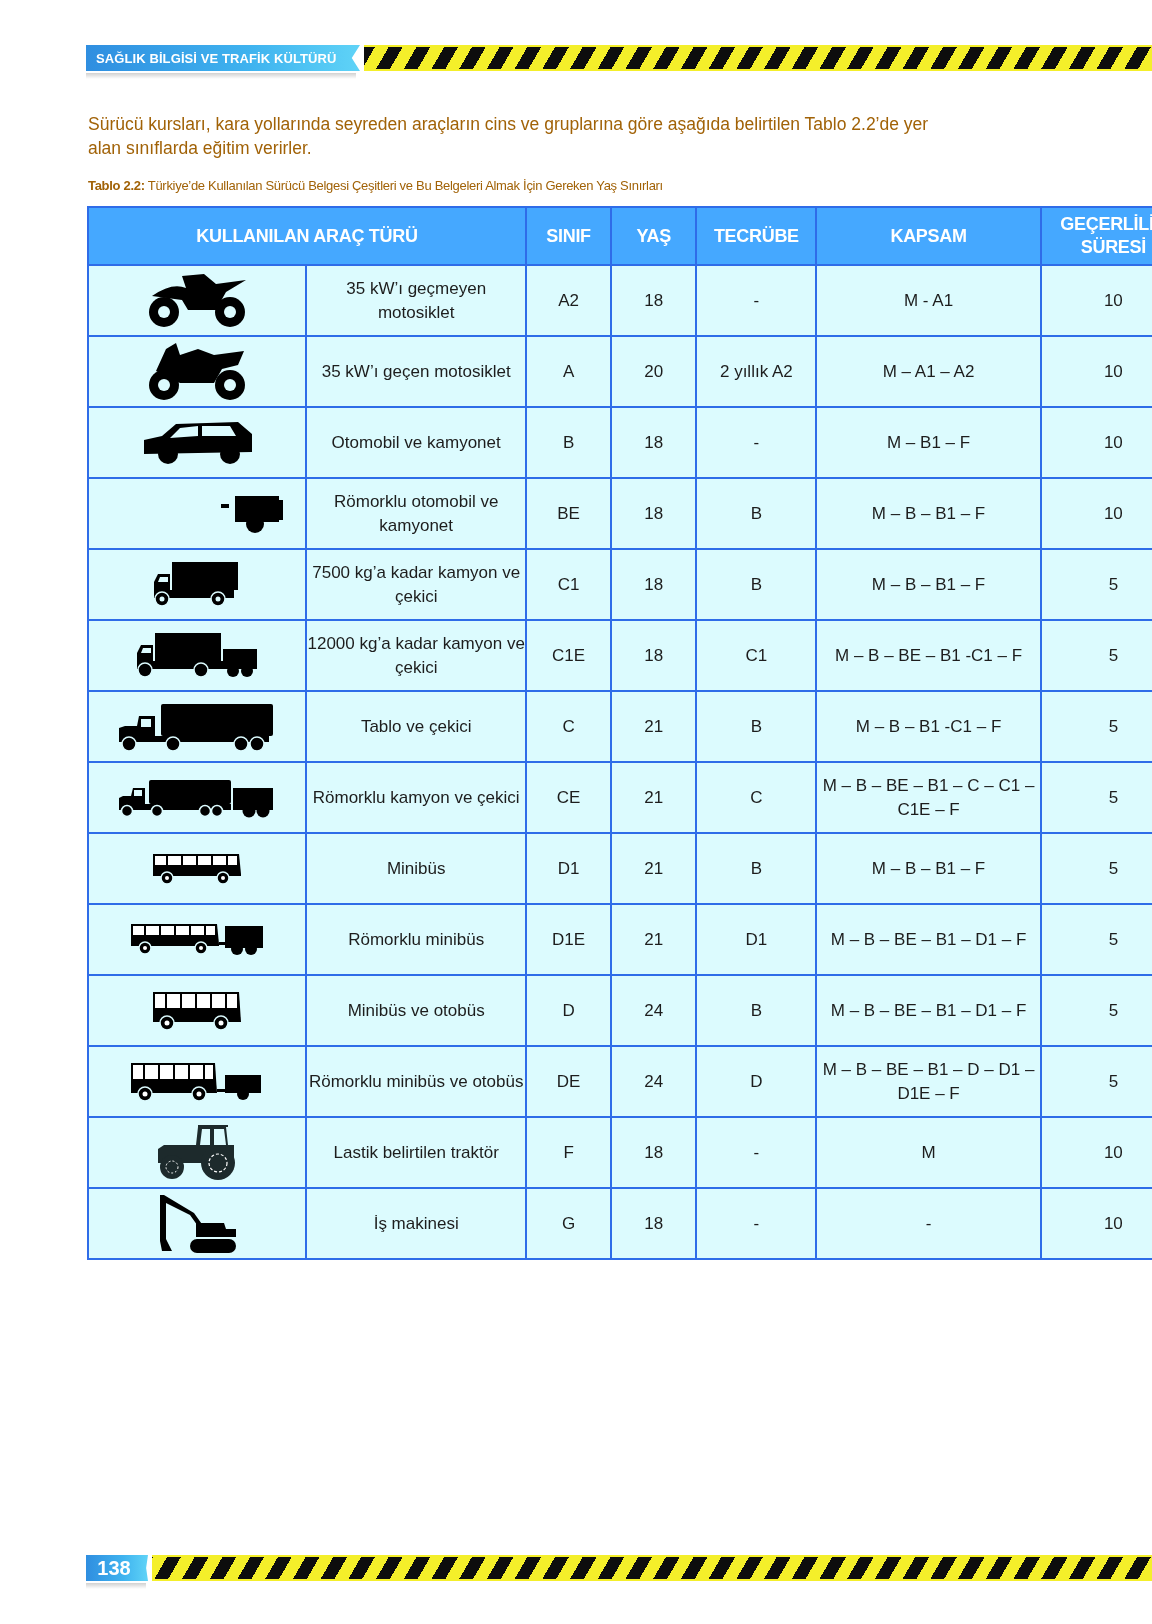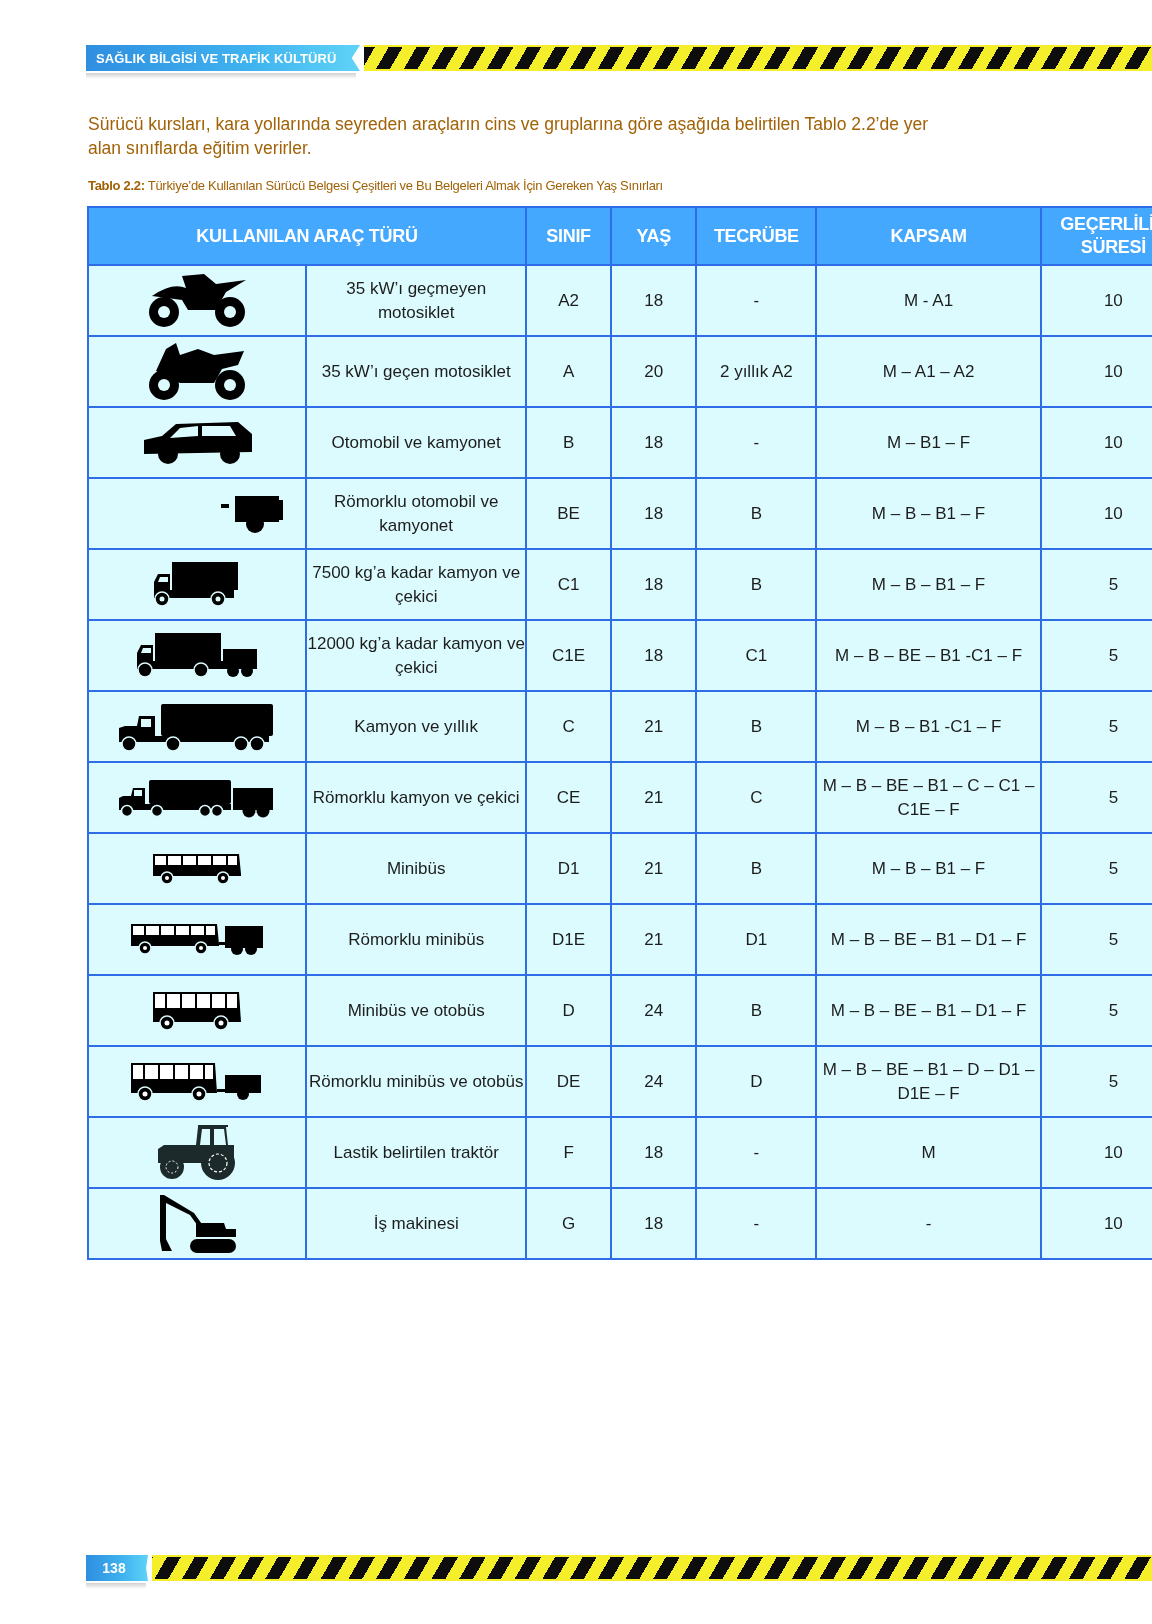--- a/index.html
+++ b/index.html
@@ -6,21 +6,21 @@
   body { width: 1152px; height: 1624px; position: relative; overflow: hidden;
          font-family: "Liberation Sans", sans-serif; color: #1a1a1a; }
 
   .band { position: absolute; left: 86px; right: 0; height: 26px; display: flex; align-items: stretch; }
   .band-top { top: 45px; }
   .band-bottom { top: 1555px; }
   .band-label { position: relative; background: linear-gradient(90deg, #2f8ee0 0%, #3fb3ef 60%, #5fd3f7 100%);
                 color: #fff; font-weight: bold; font-size: 13px; display: flex; align-items: center;
                 padding: 0 14px 0 10px; letter-spacing: 0.1px; clip-path: polygon(0 0, 100% 0, 97% 50%, 100% 100%, 0 100%); }
   .band-top .band-label { width: 250px; }
-  .band-bottom .band-label { width: 48px; justify-content: center; font-size: 14px; padding: 0 10px 0 4px; }
+  .band-bottom .band-label { width: 48px; justify-content: center; font-size: 20px; padding: 0 10px 0 4px; }
   .band-shadow { position: absolute; left: 0; bottom: -8px; height: 6px; background: linear-gradient(180deg, rgba(0,0,0,0.18), rgba(0,0,0,0)); }
   .band-top .band-shadow { width: 270px; }
   .band-bottom .band-shadow { width: 60px; }
   .hazard { flex: 1; background: repeating-linear-gradient(-60deg, #f4ef2a 0px, #f4ef2a 12px, #0d0d0d 12px, #0d0d0d 24px);
             border-top: 2px solid #f4ef2a; border-bottom: 2px solid #f4ef2a; margin-left: 4px; }
 
   .intro { position: absolute; left: 88px; top: 112px; width: 940px; font-size: 17.5px; line-height: 24px; color: #a16207; }
   .caption { position: absolute; left: 88px; top: 178px; font-size: 13px; color: #a16207; letter-spacing: -0.3px; }
   .caption b { font-weight: bold; }
 
@@ -194,21 +194,21 @@
             <rect x="44" y="2" width="112" height="32" rx="2" fill="#000"></rect>
             <path d="M2 40 L2 26 L8 24 L20 24 L22 14 L38 14 L38 40 Z" fill="#000"></path>
             <rect x="24" y="17" width="10" height="8" fill="#dcfbfe"></rect>
             <rect x="2" y="34" width="150" height="6" fill="#000"></rect>
             <circle cx="12" cy="42" r="7" fill="#000" stroke="#dcfbfe" stroke-width="1.5"></circle>
             <circle cx="56" cy="42" r="7" fill="#000" stroke="#dcfbfe" stroke-width="1.5"></circle>
             <circle cx="124" cy="42" r="7" fill="#000" stroke="#dcfbfe" stroke-width="1.5"></circle>
             <circle cx="140" cy="42" r="7" fill="#000" stroke="#dcfbfe" stroke-width="1.5"></circle>
           </svg>
       </td>
-      <td class="name-cell">Kamyon ve yıllık</td>
+      <td class="name-cell">Tablo ve çekici</td>
       <td>C</td>
       <td>21</td>
       <td>B</td>
       <td>M – B – B1 -C1 – F</td>
       <td>5</td>
     </tr>
 
     <tr>
       <td class="icon-cell">
         <svg class="veh-svg" width="160" height="40" viewBox="0 0 160 40">

